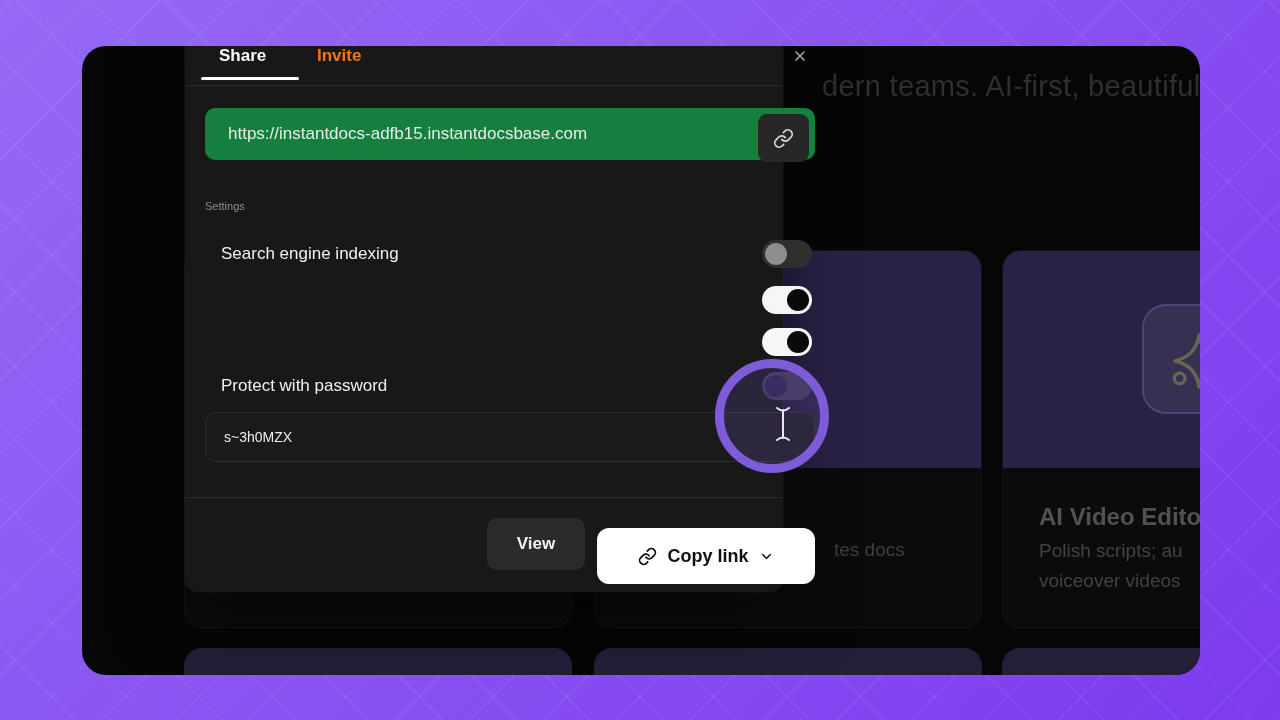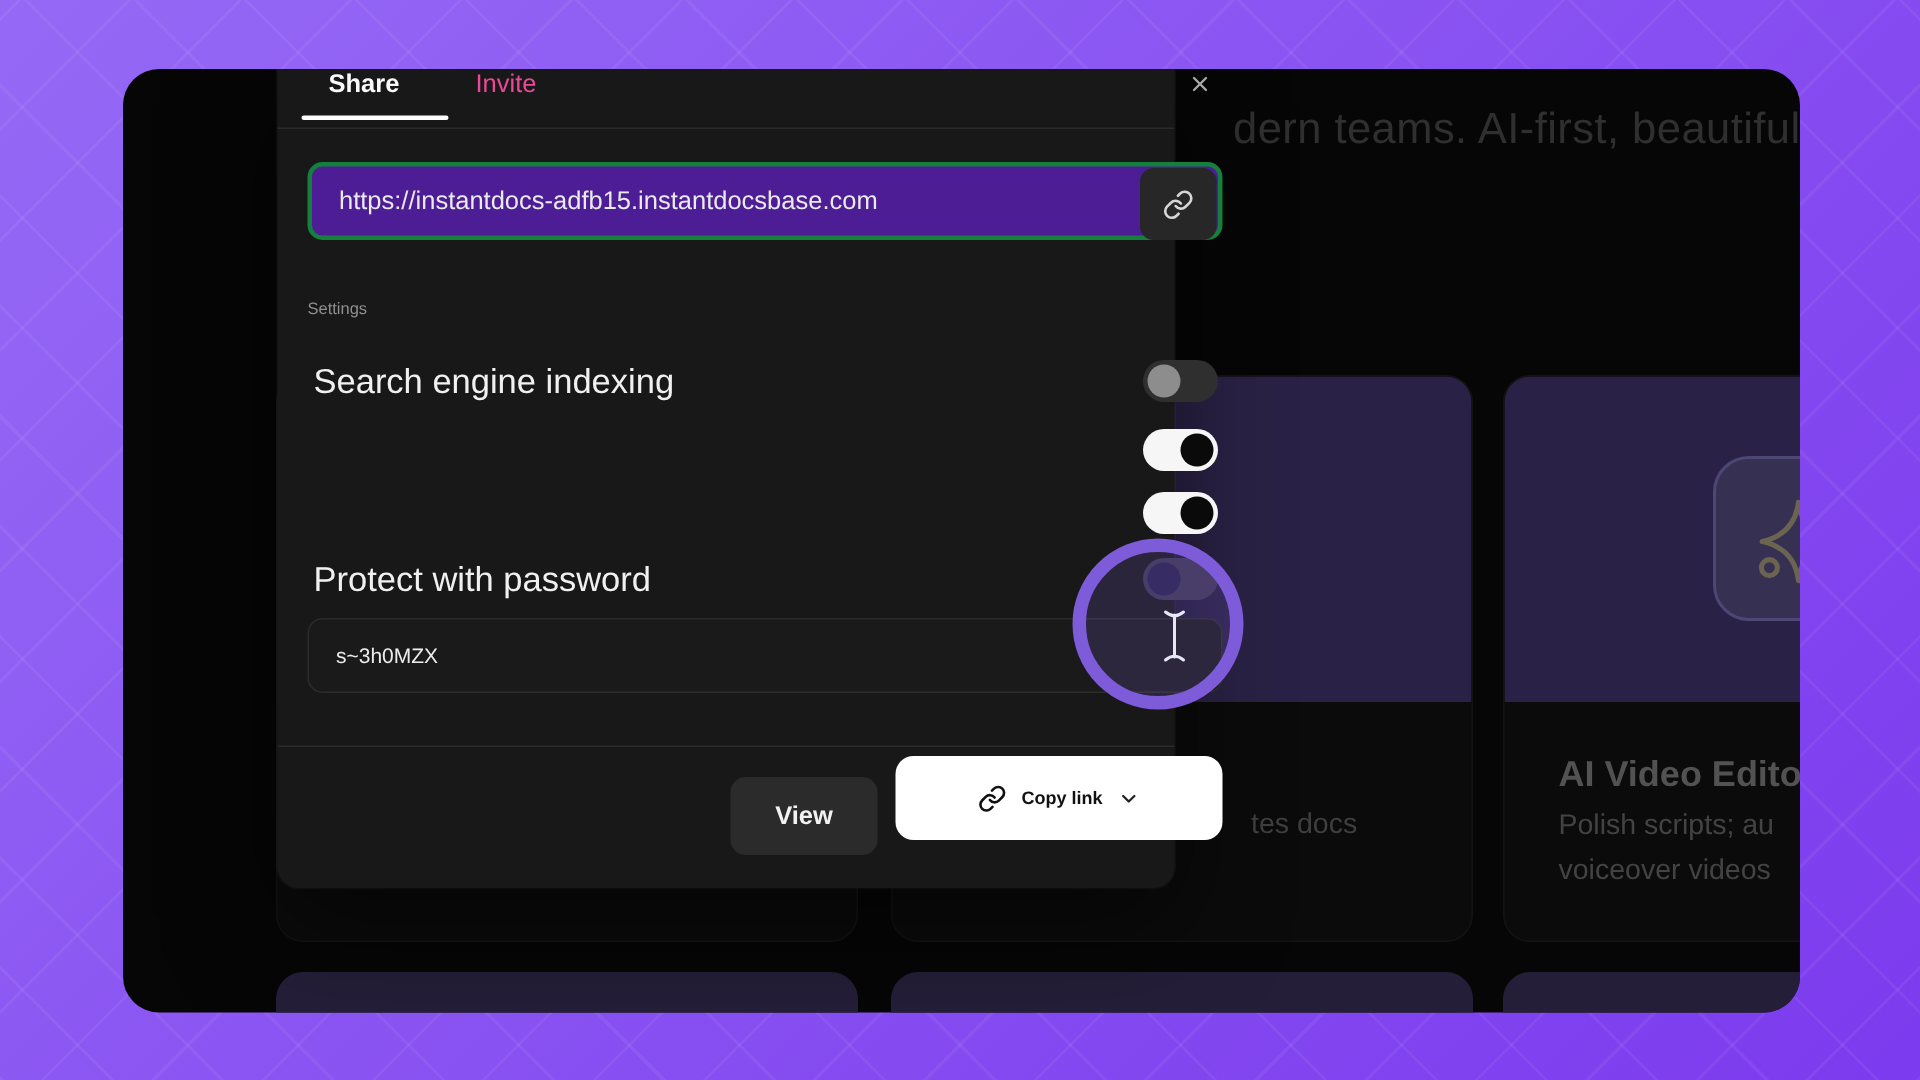--- a/index.html
+++ b/index.html
@@ -46,44 +46,44 @@
   
   .modal {
     position:absolute; left:103px; top:0; width:598px; height:546px;
     background:var(--modal-bg,#181818);
     border-radius:0 0 14px 14px;
     box-shadow:0 24px 70px rgba(0,0,0,0.55), 0 0 0 1px rgba(255,255,255,0.045);
     padding-left:28px;
   }
   .tab { position:absolute; top:0; height:22px; font-size:17px; line-height:20px; cursor:default; }
   .tab-share { left:34px; color:#fafafa; font-weight:600; }
-  .tab-invite { left:132px; color:#ec4899; font-weight:400; }
+  .tab-invite { left:132px; color:#f97316; font-weight:700; }
   .tab-underline { position:absolute; left:16px; top:31px; width:98px; height:3px; background:#fdfdfd; border-radius:2px; }
   .tabs-divider { position:absolute; left:0; top:39px; width:100%; height:1px; background:#2a2a2a; }
   .close-btn { position:absolute; left:602px; top:-2px; width:26px; height:26px; background:none; border:none; color:#a8a8a8; }
 
   .url-field {
     position:absolute; left:20px; top:62px; width:610px; height:52px;
-    background:#4c1d95; border:3px solid #15803d; border-radius:10px;
+    background:#15803d; border:5px solid #15803d; border-radius:10px;
   }
   .url-field input {
     position:absolute; left:0; top:0; width:545px; height:100%;
     background:transparent; border:none; outline:none;
     padding-left:18px; font-family:inherit; font-size:17px; color:#eaeaea;
   }
   .link-seg {
     position:absolute; top:1px; right:1px; width:51px; height:48px;
     background:#272727; border:none; border-radius:9px;
     display:flex; align-items:center; justify-content:center;
   }
 
   .settings-label { position:absolute; left:20px; top:154px; font-size:11px; color:#8f8f8f; }
   .row { position:absolute; left:20px; width:607px; height:28px; }
   .r1 { top:194px; } .r2 { top:240px; } .r3 { top:282px; } .r4 { top:326px; }
-  .rlabel { position:absolute; left:4px; top:0; line-height:28px; font-size:23px; color:#f0f0f0; white-space:nowrap; }
+  .rlabel { position:absolute; left:16px; top:0; line-height:28px; font-size:17px; color:#f0f0f0; white-space:nowrap; }
   .toggle {
     position:absolute; right:0; top:0; width:50px; height:28px; border-radius:14px; cursor:pointer;
   }
   .toggle .knob { position:absolute; top:3px; width:22px; height:22px; border-radius:50%; }
   .toggle.off { background:var(--toggle-off-track,#2f2f2f); }
   .toggle.off .knob { left:3px; background:var(--toggle-off-knob,#8d8d8d); }
   .toggle.on { background:var(--toggle-on-track,#f6f6f6); }
   .toggle.on .knob { left:25px; background:var(--toggle-on-knob,#0a0a0a); }
   .toggle.hl.off { background:#3e3752; }
   .toggle.hl.off .knob { background:#27214a; }
@@ -97,24 +97,24 @@
     padding-left:18px; font-family:inherit; font-size:14px; color:#ececec;
   }
 
   .footer-divider { position:absolute; left:0; top:451px; width:100%; height:1px; background:#2a2a2a; }
   .view-btn {
     position:absolute; left:302px; top:472px; width:98px; height:52px;
     background:var(--view-btn-bg,#2b2b2b); border:none; border-radius:10px;
     font-family:inherit; font-size:17px; font-weight:600; color:#f2f2f2;
   }
   .copy-btn {
-    position:absolute; left:412px; top:458px; width:218px; height:56px;
+    position:absolute; left:412px; top:482px; width:218px; height:56px;
     background:var(--copy-btn-bg,#ffffff); border:none; border-radius:12px;
     display:flex; align-items:center; justify-content:center; gap:10px;
-    font-family:inherit; font-size:12px; font-weight:600; color:#111111;
+    font-family:inherit; font-size:18px; font-weight:600; color:#111111;
   }
 
   
   .ring {
     position:absolute; left:715px; top:359px; width:114px; height:114px;
     border:9px solid var(--accent-ring,#7e5bd9); border-radius:50%;
     background:rgba(115,88,190,0.22); z-index:60;
   }
   .ring svg { position:absolute; left:49px; top:37px; }
 </style>

